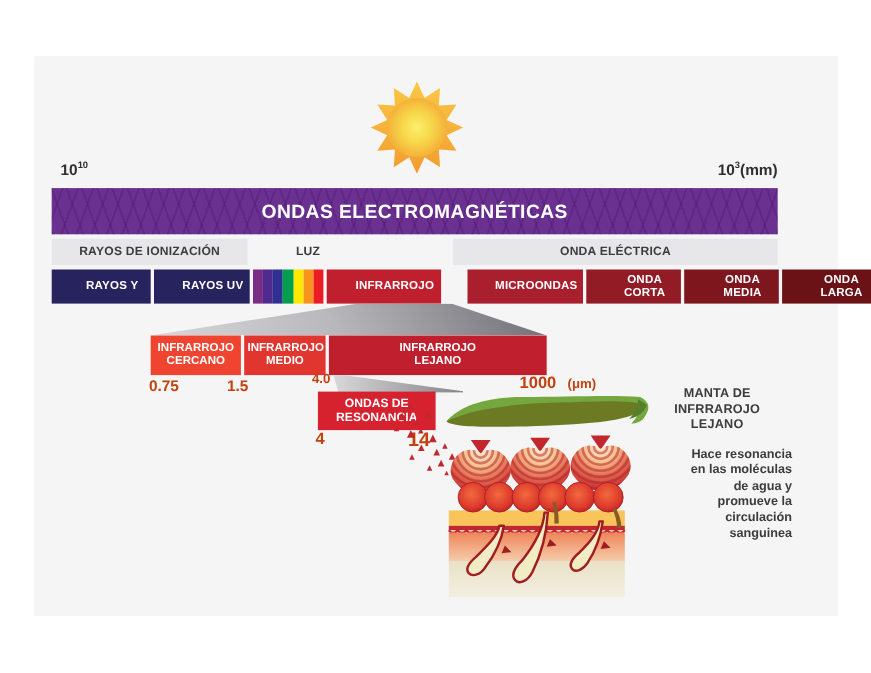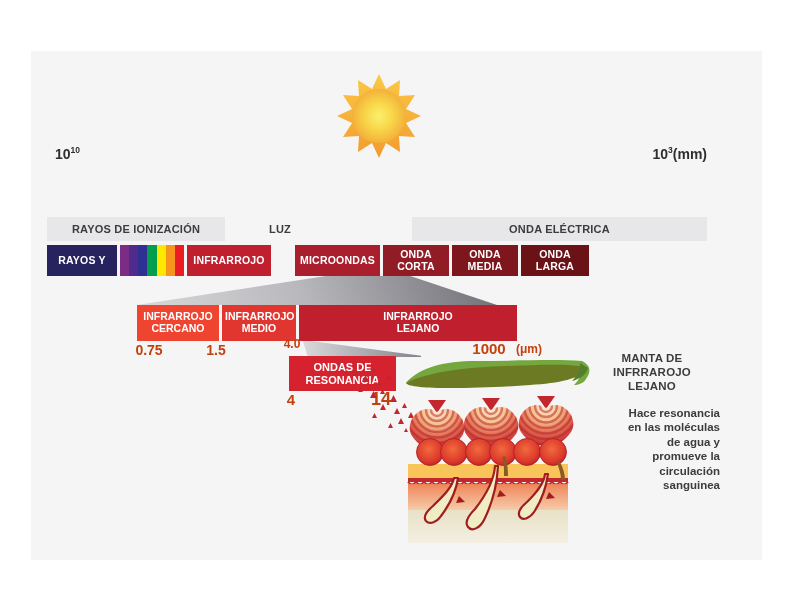--- a/index.html
+++ b/index.html
@@ -19,21 +19,21 @@
 
   .cat{display:flex;align-items:center;justify-content:center;font-weight:bold;font-size:11px;
     color:#3c3c3c;letter-spacing:.2px;height:24px;top:217px;}
   .cat-box{background:#e7e7e9;}
   .cat-ion{left:47px;width:178px;}
   .cat-luz{left:248px;width:64px;}
   .cat-ele{left:412px;width:295px;}
 
   .bands{left:47px;top:245px;width:660px;height:31px;display:flex;gap:3px;}
   .band{display:flex;align-items:center;justify-content:center;color:#fff;font-weight:bold;
-    font-size:10.5px;text-align:center;line-height:1.05;letter-spacing:.2px;}
+    font-size:10.5px;text-align:center;line-height:1.05;letter-spacing:.2px;padding-left:20px;}
   .spectrum{display:flex;padding:0;}
   .spectrum .stripe{flex:1;height:100%;}
 
   .conn1{left:137px;top:276px;width:360px;height:29px;
     background:linear-gradient(250deg,#6f6f76,#b9b9bd 55%,#d8d8da);
     clip-path:polygon(52.5% 0,75.9% 0,100% 100%,0 100%);}
   .conn2{left:303px;top:341px;width:118px;height:16px;
     background:linear-gradient(to right,#d9d9db,#83838a);
     clip-path:polygon(0 0,7% 0,100% 92%,100% 100%,4% 100%);}
 
@@ -84,34 +84,40 @@
     <circle cx="45" cy="48" r="27" fill="url(#sunDisc)"></circle>
   </svg>
 
   <div class="abs scale-label scale-left">
     <span>10</span><sup>10</sup>
   </div>
   <div class="abs scale-label scale-right">
     <span>10</span><sup>3</sup><span>(mm)</span>
   </div>
 
+  <div class="abs banner" style="background-color: rgb(106, 49, 145);">
+    <span>ONDAS ELECTROMAGNÉTICAS</span>
+  </div>
 
   <div class="abs cat cat-box cat-ion">
     <span>RAYOS DE IONIZACIÓN</span>
   </div>
   <div class="abs cat cat-luz">
     <span>LUZ</span>
   </div>
   <div class="abs cat cat-box cat-ele">
     <span>ONDA ELÉCTRICA</span>
   </div>
 
   <div class="abs bands">
     <div class="band" style="flex: 0 0 70px; background-color: rgb(39, 35, 95);">
         <span>RAYOS Y</span>
+      </div>
+    <div class="band" style="flex: 0 0 67px; background-color: rgb(39, 35, 95);">
+        <span>RAYOS UV</span>
       </div>
     <div class="band spectrum" style="flex:0 0 64px">
         <div class="stripe" style="background: rgb(123, 44, 133);"></div>
         <div class="stripe" style="background: rgb(79, 43, 142);"></div>
         <div class="stripe" style="background: rgb(46, 49, 146);"></div>
         <div class="stripe" style="background: rgb(1, 158, 78);"></div>
         <div class="stripe" style="background: rgb(255, 232, 0);"></div>
         <div class="stripe" style="background: rgb(247, 148, 29);"></div>
         <div class="stripe" style="background: rgb(236, 28, 36);"></div>
       </div>
@@ -134,21 +140,21 @@
 
   <div class="abs conn1"></div>
 
   <div class="abs subrow">
     <div class="subbox" style="flex: 0 0 82px; background-color: rgb(239, 68, 48);">
         <span class="wrapspan" style="max-width:70px">INFRARROJO CERCANO</span>
       </div>
     <div class="subbox" style="flex: 0 0 74px; background-color: rgb(225, 53, 47);">
         <span class="wrapspan" style="max-width:68px">INFRARROJO MEDIO</span>
       </div>
-    <div class="subbox" style="flex: 0 0 198px; background-color: rgb(192, 32, 46); padding-left: 20px;">
+    <div class="subbox" style="flex: 0 0 198px; background-color: rgb(192, 32, 46);">
         <span class="wrapspan">INFRARROJO LEJANO</span>
       </div>
   </div>
 
   <div class="abs tick tick-075">0.75</div>
   <div class="abs tick tick-15">1.5</div>
   <div class="abs tick tick-40">4.0</div>
   <div class="abs tick tick-1000">1000</div>
   <div class="abs tick tick-um">(μm)</div>
 

